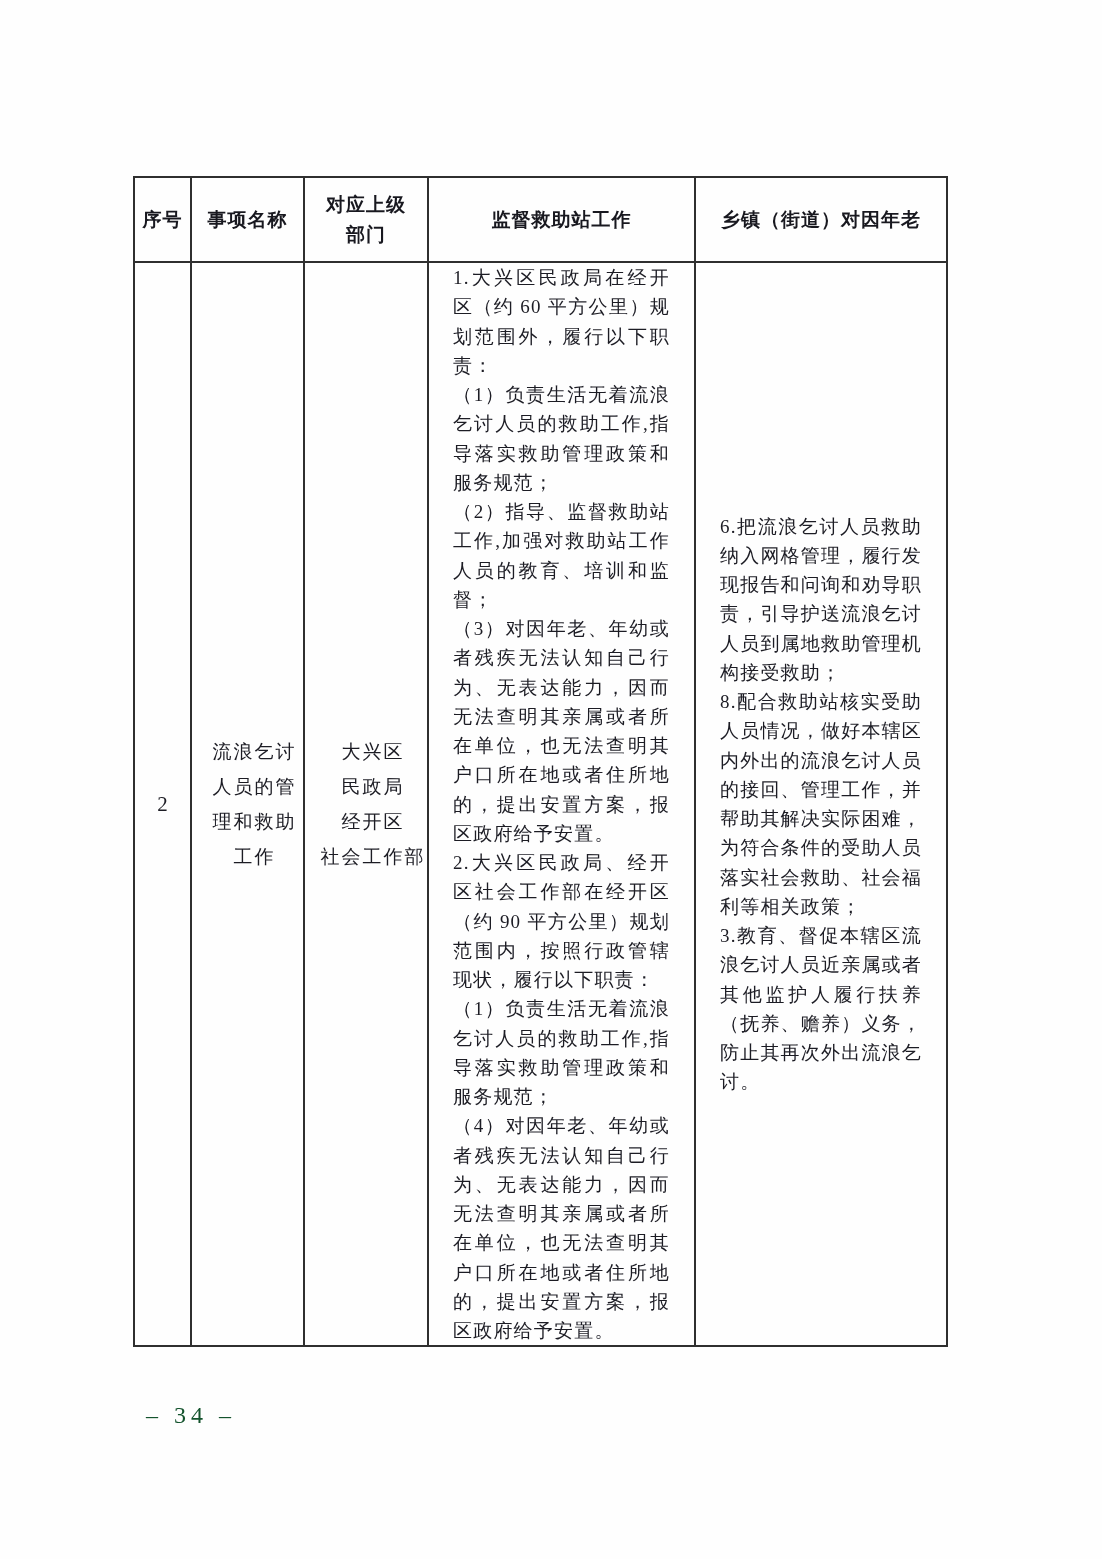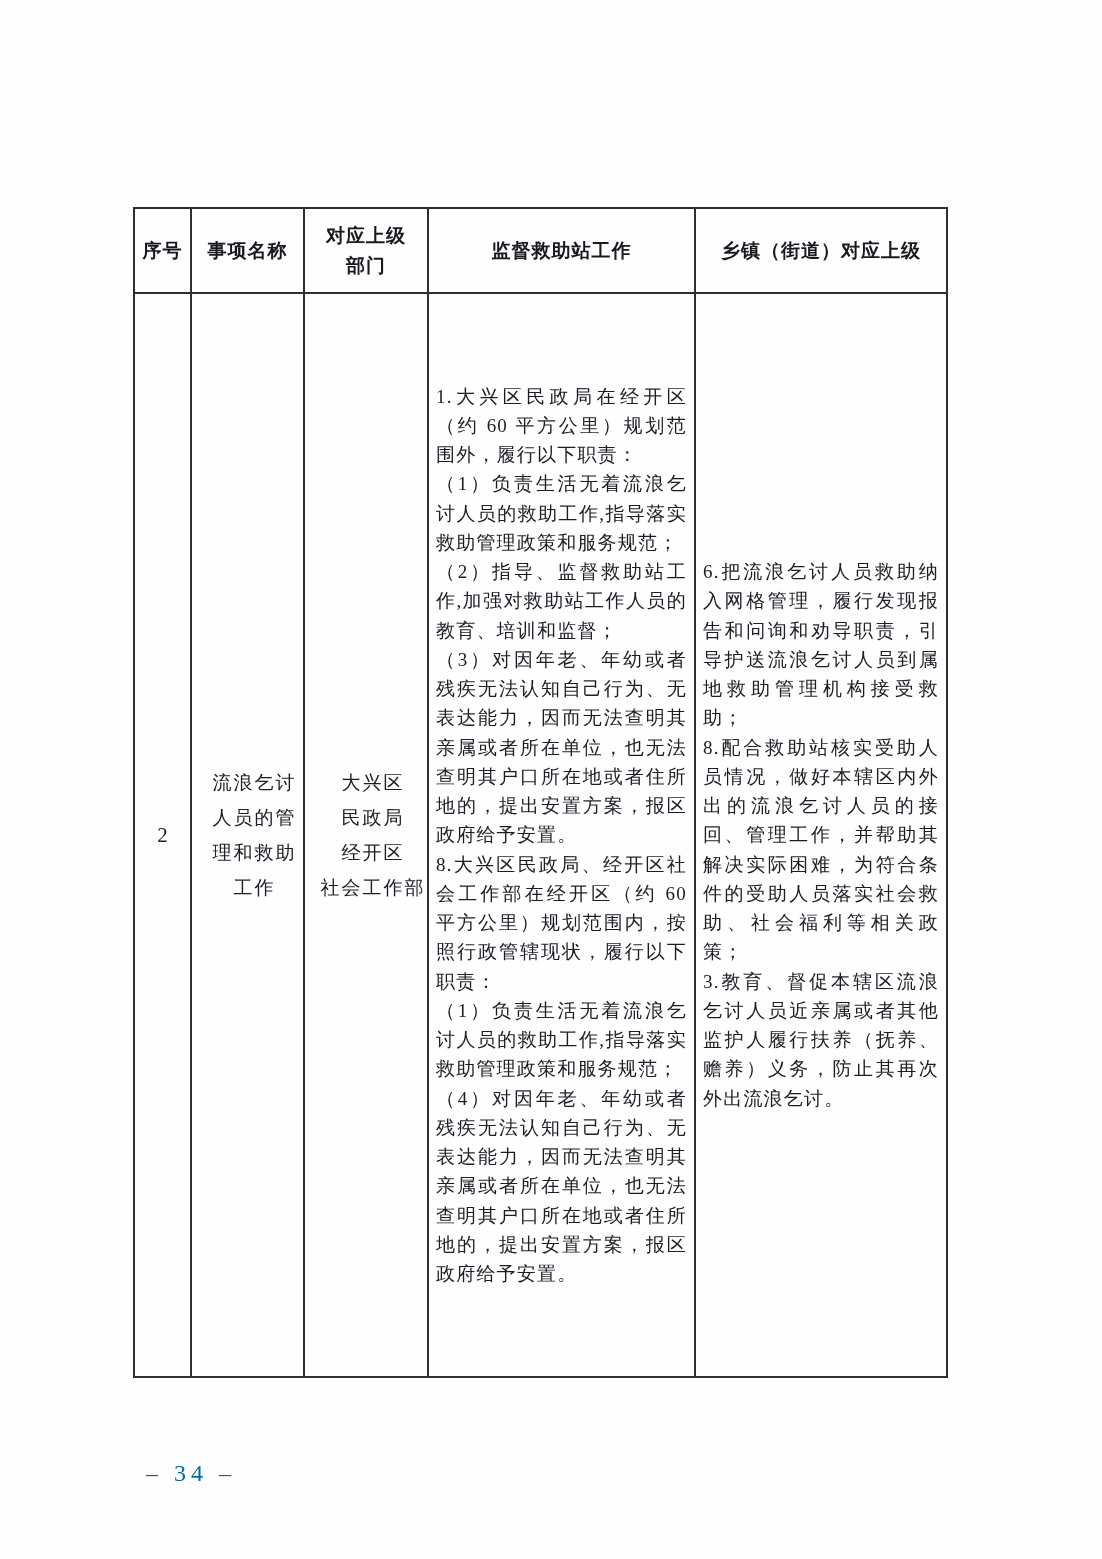--- a/index.html
+++ b/index.html
@@ -12,21 +12,21 @@
     width: 1102px;
     height: 1559px;
     background: #fefefe;
     font-family: "Liberation Serif", serif;
     color: #1c1c24;
     overflow: hidden;
   }
   table.duty-table {
     position: absolute;
     left: 133px;
-    top: 207px;
+    top: 176px;
     width: 813px;
     border-collapse: collapse;
     table-layout: fixed;
     border-radius: 15px;
   }
   .duty-table th, .duty-table td {
     border: 2px solid #2f2f2f;
     padding: 0;
     overflow: hidden;
   }
@@ -55,36 +55,36 @@
   td.cell-serial {
     text-align: center;
     vertical-align: middle;
     font-size: 21px;
   }
   td.cell-duties {
     vertical-align: middle;
     text-align: justify;
     font-size: 19px;
     line-height: 1.54;
-    padding: 0 7px;
+    padding: 0 24px;
     letter-spacing: 1.2px;
     margin-left: 36px;
   }
   td.cell-duties p {
     margin: 0;
     text-align: justify;
     text-justify: inter-character;
   }
   .page-number {
     position: absolute;
     left: 146px;
-    top: 1460px;
+    top: 1402px;
     font-size: 24px;
     letter-spacing: 5px;
-    color: #0369a1;
+    color: #14532d;
     font-family: "Liberation Serif", serif;
   }
 </style>
 </head>
 <body>
 
 <div class="page">
 
   <table class="duty-table">
     <colgroup>
@@ -94,40 +94,40 @@
       <col style="width:267px">
       <col style="width:252px">
     </colgroup>
     <thead>
       <tr>
         <th>序号</th>
         <th>事项名称</th>
         <th>对应上级
 部门</th>
         <th>监督救助站工作</th>
-        <th>乡镇（街道）对应上级</th>
+        <th>乡镇（街道）对因年老</th>
       </tr>
     </thead>
     <tbody>
       <tr>
         <td class="cell-serial">2</td>
         <td class="cell-center">流浪乞讨
 人员的管
 理和救助
 工作</td>
         <td class="cell-center">大兴区
 民政局
 经开区
 社会工作部</td>
         <td class="cell-duties">
             <p>1.大兴区民政局在经开区（约 60 平方公里）规划范围外，履行以下职责：</p>
             <p>（1）负责生活无着流浪乞讨人员的救助工作,指导落实救助管理政策和服务规范；</p>
             <p>（2）指导、监督救助站工作,加强对救助站工作人员的教育、培训和监督；</p>
             <p>（3）对因年老、年幼或者残疾无法认知自己行为、无表达能力，因而无法查明其亲属或者所在单位，也无法查明其户口所在地或者住所地的，提出安置方案，报区政府给予安置。</p>
-            <p>8.大兴区民政局、经开区社会工作部在经开区（约 60 平方公里）规划范围内，按照行政管辖现状，履行以下职责：</p>
+            <p>2.大兴区民政局、经开区社会工作部在经开区（约 90 平方公里）规划范围内，按照行政管辖现状，履行以下职责：</p>
             <p>（1）负责生活无着流浪乞讨人员的救助工作,指导落实救助管理政策和服务规范；</p>
             <p>（4）对因年老、年幼或者残疾无法认知自己行为、无表达能力，因而无法查明其亲属或者所在单位，也无法查明其户口所在地或者住所地的，提出安置方案，报区政府给予安置。</p>
           </td>
         <td class="cell-duties">
             <p>6.把流浪乞讨人员救助纳入网格管理，履行发现报告和问询和劝导职责，引导护送流浪乞讨人员到属地救助管理机构接受救助；</p>
             <p>8.配合救助站核实受助人员情况，做好本辖区内外出的流浪乞讨人员的接回、管理工作，并帮助其解决实际困难，为符合条件的受助人员落实社会救助、社会福利等相关政策；</p>
             <p>3.教育、督促本辖区流浪乞讨人员近亲属或者其他监护人履行扶养（抚养、赡养）义务，防止其再次外出流浪乞讨。</p>
           </td>
       </tr>
     </tbody>

